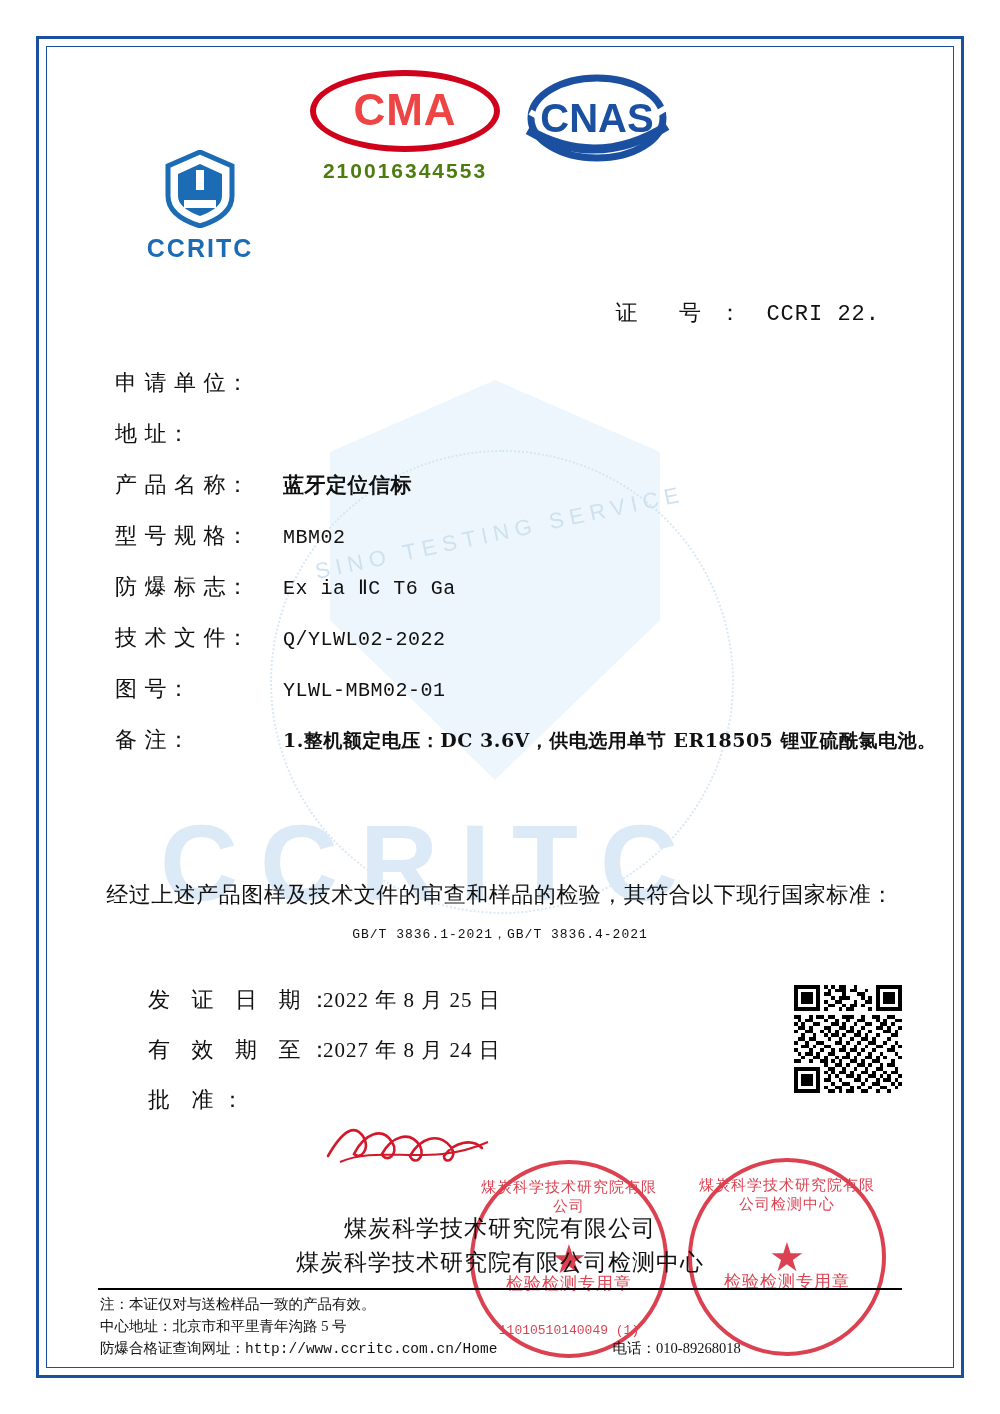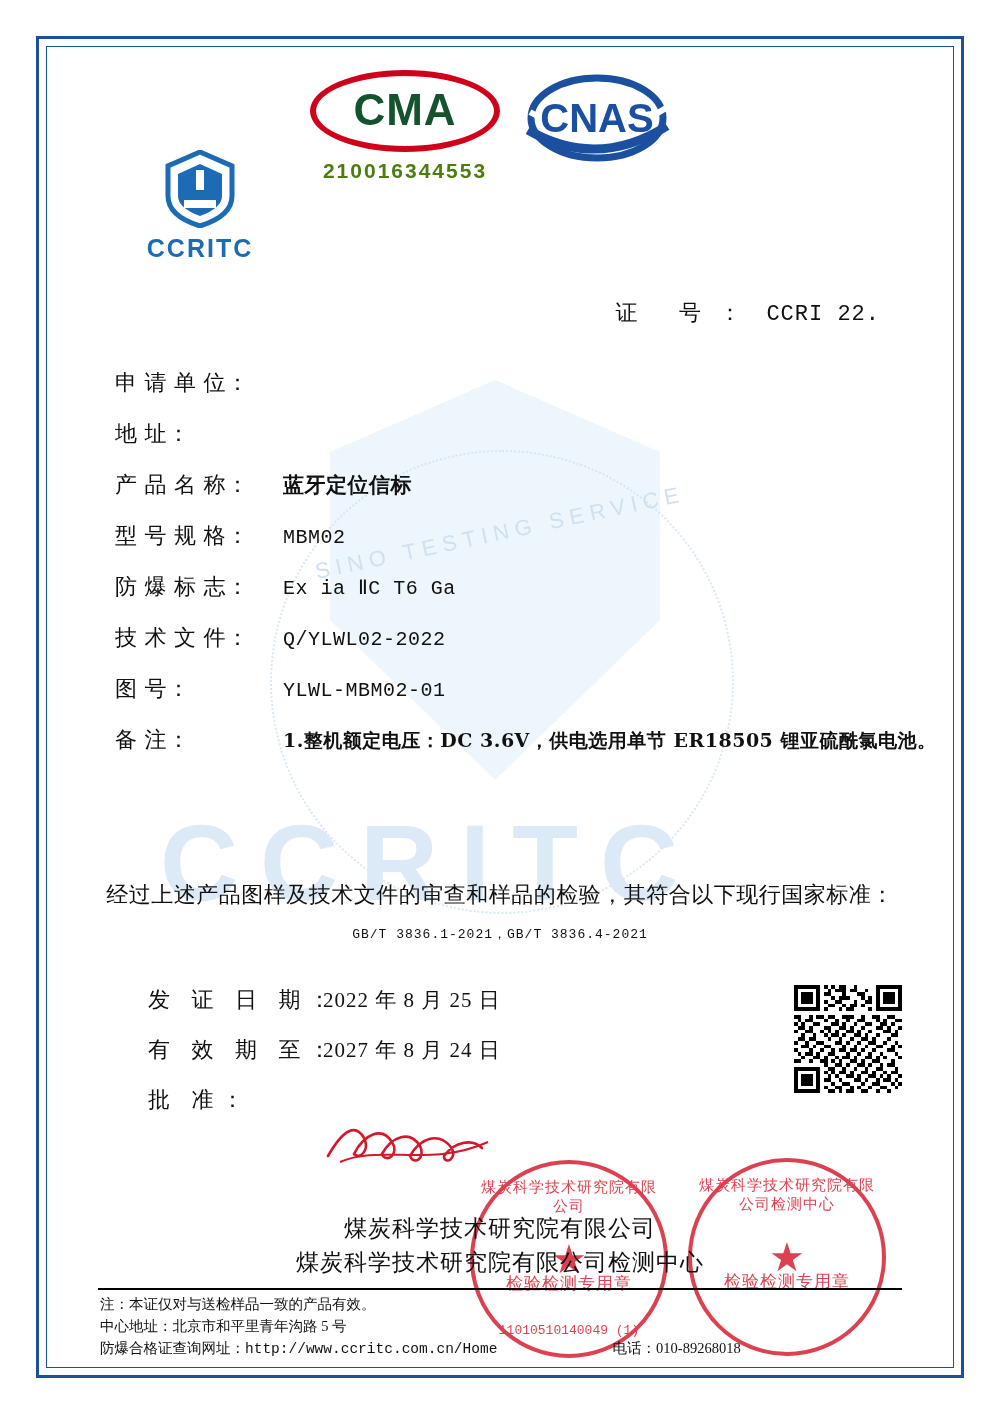--- a/index.html
+++ b/index.html
@@ -122,21 +122,21 @@
     top: 0px;
     width: 200px;
     text-align: center;
   }
   .cma-oval {
     width: 178px;
     height: 70px;
     margin: 0 auto;
     border: 6px solid #d0021b;
     border-radius: 50%;
-    color: #14532d;
+    color: #ef4444;
     font-family: "Liberation Sans", sans-serif;
     font-weight: bold;
     font-size: 44px;
     line-height: 68px;
     letter-spacing: 1px;
   }
   .cma-num {
     margin-top: 7px;
     color: #4d7c0f;
     font-family: "Liberation Sans", sans-serif;

